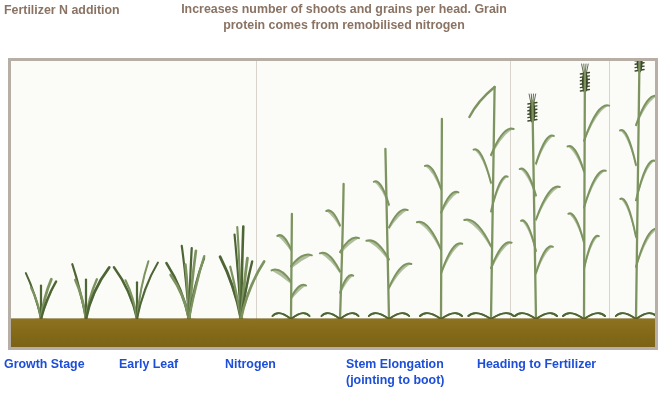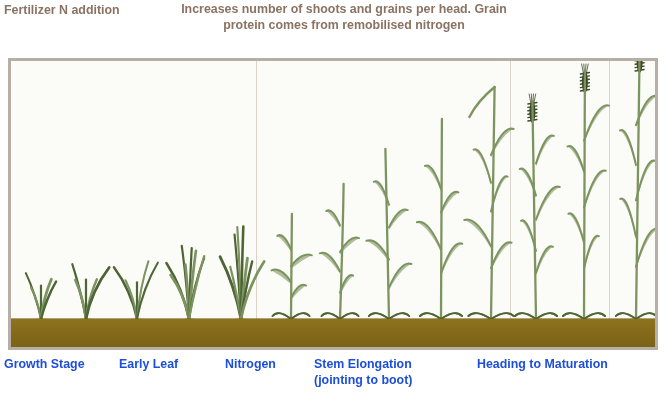--- a/index.html
+++ b/index.html
@@ -71,21 +71,21 @@
     position:absolute;left:0;top:352px;width:666px;height:48px;
   }
   .stage-label{
     position:absolute;
     font-size:12.4px;font-weight:bold;line-height:15.5px;
     color:#1d4ed8;white-space:pre-line;
   }
   #lbl-0{left:4px;top:5px;}
   #lbl-1{left:119px;top:5px;}
   #lbl-2{left:225px;top:5px;}
-  #lbl-3{left:314px;top:5px;}
+  #lbl-3{left:346px;top:5px;}
   #lbl-4{left:477px;top:5px;}
 </style>
 </head>
 <body>
 
 <div id="top-annotations">
   <div class="annot" id="annot-left">Fertilizer N addition</div>
   <div class="annot" id="annot-mid">Increases number of shoots and grains per head. Grain protein comes from remobilised nitrogen</div>
 </div>
 
@@ -551,14 +551,14 @@
     <div id="soil"></div>
   </div>
 </div>
 
 <div id="stage-labels">
   <div class="stage-label" id="lbl-0">Growth Stage</div>
   <div class="stage-label" id="lbl-1">Early Leaf</div>
   <div class="stage-label" id="lbl-2">Nitrogen</div>
   <div class="stage-label" id="lbl-3">Stem Elongation
 (jointing to boot)</div>
-  <div class="stage-label" id="lbl-4">Heading to Maturation</div>
+  <div class="stage-label" id="lbl-4">Heading to Fertilizer</div>
 </div>
 
 </body></html>

